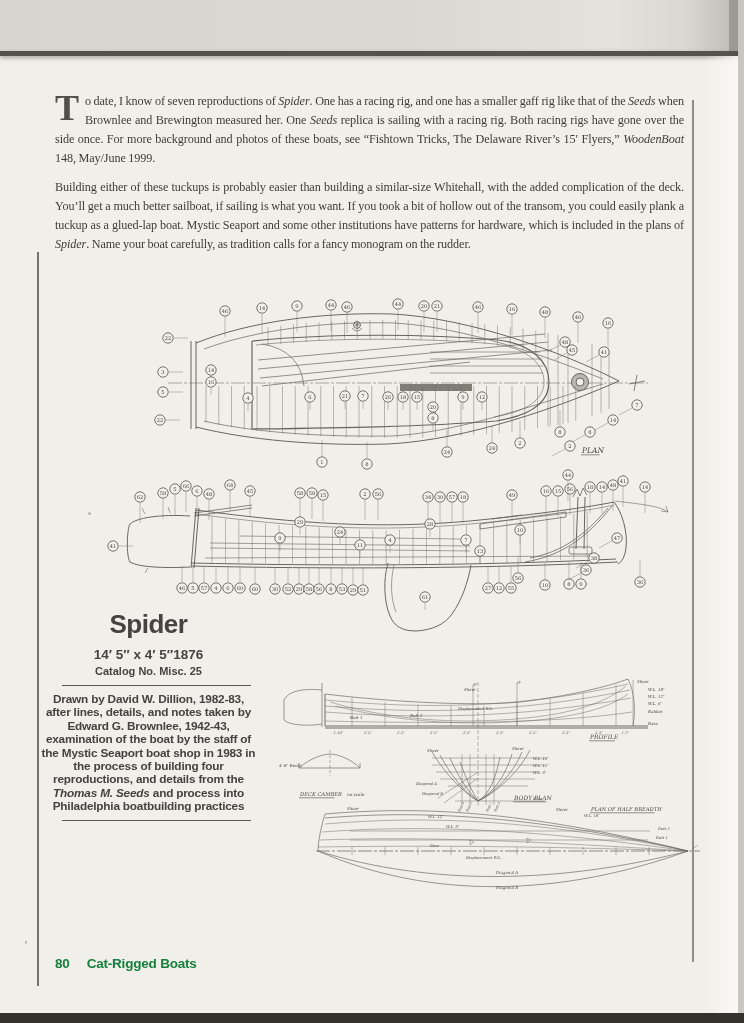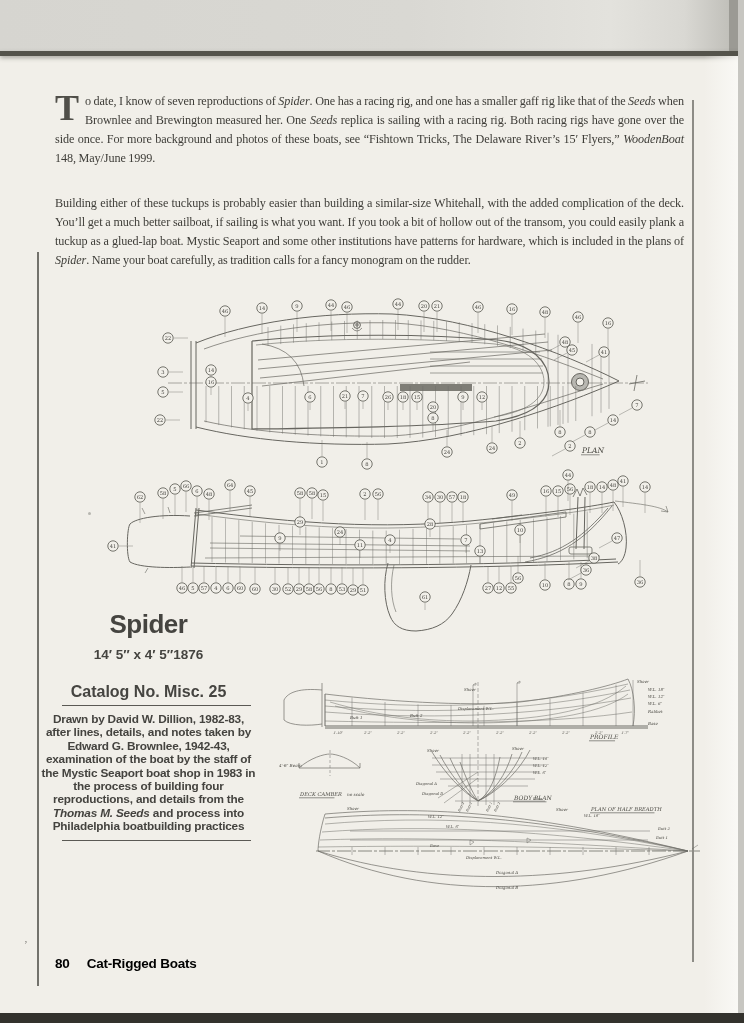--- a/index.html
+++ b/index.html
@@ -21,39 +21,39 @@
   .bottom-band{left:0;top:1013px;width:744px;height:10px;background:#33322d}
   .rule-left{left:37px;top:252px;width:2px;height:734px;background:#73726c}
   .rule-right{left:692px;top:100px;width:2px;height:862px;background:#8d8c86}
   .speck1{left:24px;top:938px;font-size:11px;color:#7a7973}
   .speck2{left:88px;top:512px;width:3px;height:3px;border-radius:50%;background:#b7b6b0}
   
   .para{color:#3e3d38;font-size:12.2px;line-height:18.9px;text-align:justify;
     letter-spacing:-0.1px;word-spacing:-0.4px}
   .para i{font-style:italic}
   #para1{left:55px;top:92px;width:629px}
-  #para2{left:55px;top:194px;width:629px}
+  #para2{left:55px;top:178px;width:629px}
   .dropcap{float:left;font-size:36px;line-height:29px;font-weight:bold;
     color:#504f49;padding:2px 6px 0 0}
   
   .sidebar{left:40px;top:610px;width:217px;text-align:center;
     font-family:"Liberation Sans",sans-serif;color:#454440}
   .sb-title{font-size:26px;font-weight:bold;line-height:28px;letter-spacing:-0.5px}
   .sb-dims{margin-top:9px;font-size:13.5px;font-weight:bold}
   .sb-dims .yr{margin-left:0}
-  .sb-cat{margin-top:24px;font-size:16px;font-weight:bold;line-height:11.5px}
+  .sb-cat{margin-top:4px;font-size:11px;font-weight:bold;line-height:11.5px}
   .sb-mus{font-size:10.5px;font-weight:bold;line-height:11.5px}
   .sb-hr{height:1.4px;background:#5a5954;margin:7px 6px 0 22px}
   .sb-hr2{height:1.4px;background:#5a5954;margin:6px 6px 0 22px}
   .sb-credits{margin-top:7px;font-size:11.8px;font-weight:bold;line-height:13.4px;
     letter-spacing:-0.2px;color:#44433f}
   .sb-credits i{}
   
   .footer{left:55px;top:956px;font-family:"Liberation Sans",sans-serif;
-    font-weight:bold;font-size:13.5px;color:#000000;letter-spacing:-0.2px}
+    font-weight:bold;font-size:13.5px;color:#15803d;letter-spacing:-0.2px}
   .footer .bt{margin-left:17px}
   
   svg#fig{position:absolute;left:0;top:0}
 </style>
 </head>
 <body>
 
 <div class="abs top-band"></div>
 <div class="abs top-corner"></div>
 <div class="abs top-line"></div>

